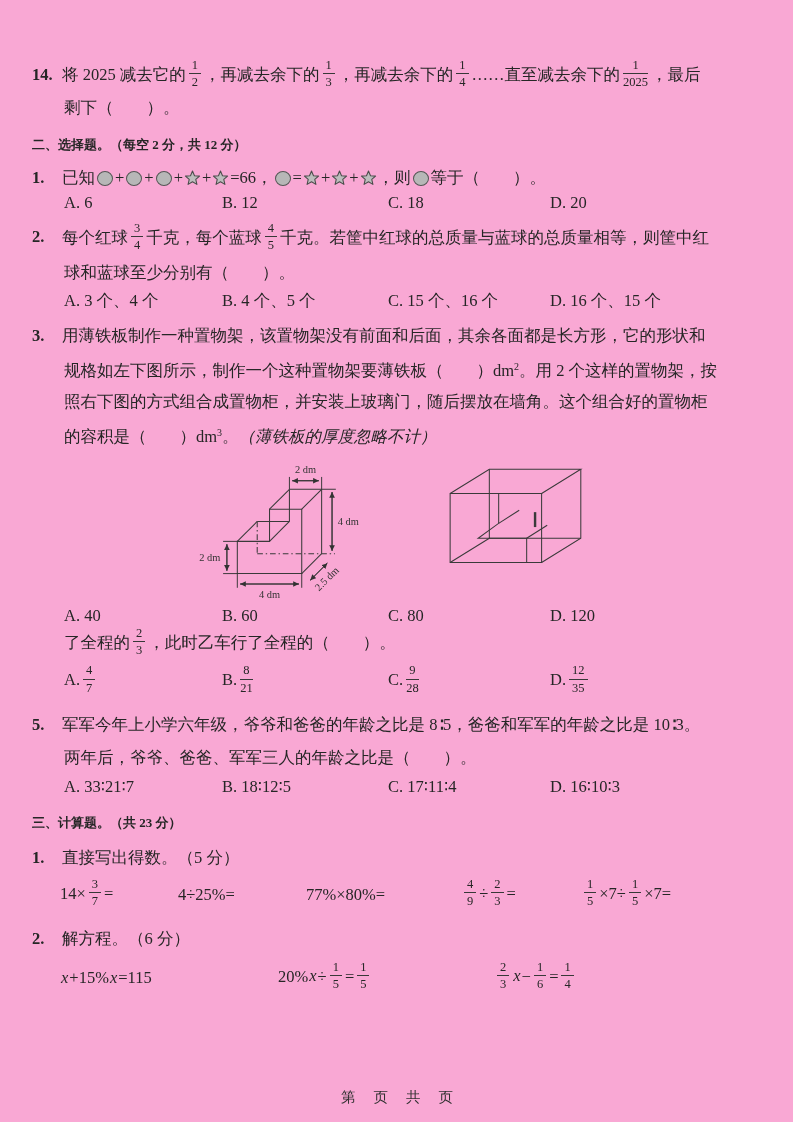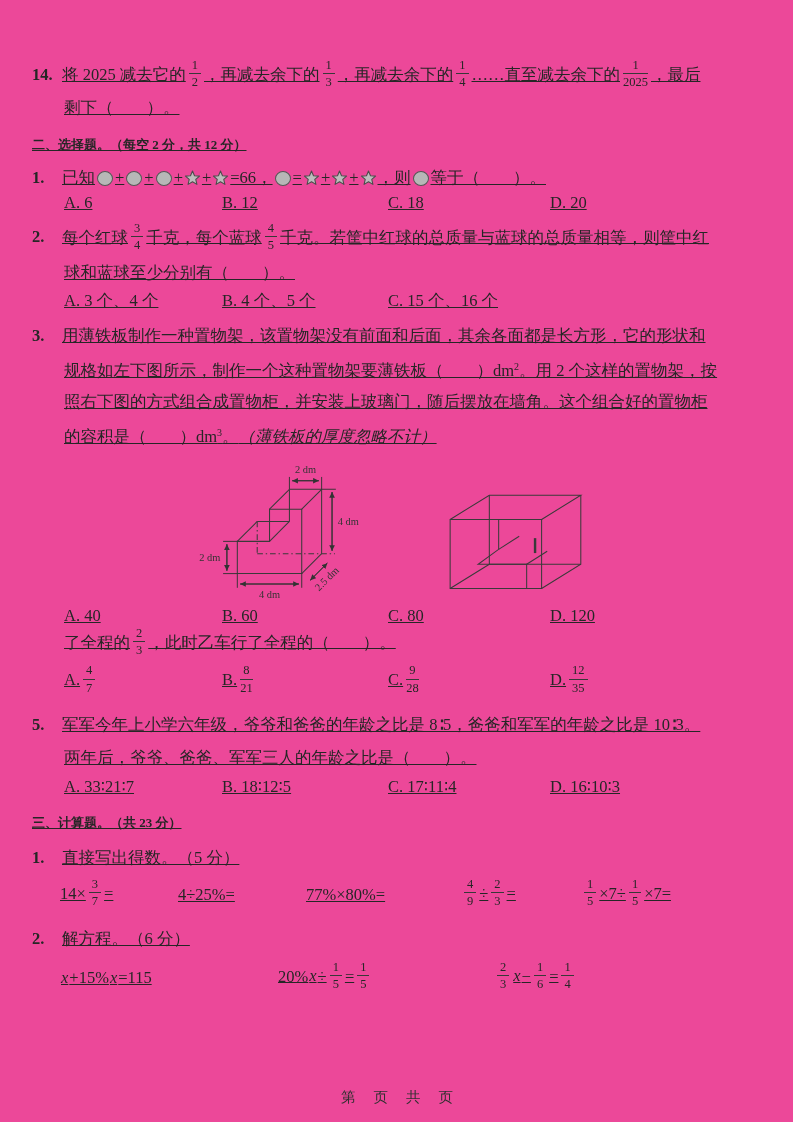--- a/index.html
+++ b/index.html
@@ -1,18 +1,18 @@
 <!DOCTYPE html>
 <html><head>
 <meta charset="utf-8">
 <style>
   * { box-sizing: border-box; }
   html,body { margin:0; padding:0; }
   body { width:793px; height:1122px; background:#f3f2ef; font-family:"Liberation Serif","DejaVu Serif",serif; }
-  .page { position:relative; width:793px; height:1122px; background:#ec4899; color:#262626; font-size:16.5px; overflow:hidden;text-decoration:underline; }
+  .page { position:relative; width:793px; height:1122px; background:#f9a8d4; color:#262626; font-size:16.5px; overflow:hidden; }
   .content { padding:60px 34px 0 32px; }
   .line { line-height:27px; min-height:27px; }
   .indent { padding-left:32px; }
   .heading { font-weight:bold; font-size:13px; }
   .qnum { font-weight:bold; display:inline-block; min-width:30px; }
   .note { font-style:italic; }
   .mvar { font-style:italic; padding:0 1px; }
   .sup { font-size:10px; vertical-align:6px; }
   .frac { display:inline-block; vertical-align:middle; text-align:center; font-size:12.5px; line-height:1.15; margin:0 3px; transform:translateY(-2px); }
   .frac .num { display:block; padding:0 3px 1px; border-bottom:1px solid #383838; }
@@ -27,21 +27,21 @@
   .calcrow { display:flex; align-items:center; padding-left:28px; }
   .calcrow .calc:nth-child(1){ width:118px; }
   .calcrow .calc:nth-child(2){ width:128px; }
   .calcrow .calc:nth-child(3){ width:155px; }
   .calcrow .calc:nth-child(4){ width:120px; }
   .calcrow .calc:nth-child(5){ flex:1; }
   .eqrow { display:flex; align-items:center; padding-left:28px; }
   .eqrow .calc:nth-child(1){ width:218px; }
   .eqrow .calc:nth-child(2){ width:216px; }
   .eqrow .calc:nth-child(3){ flex:1; }
-  .figures { display:flex; align-items:flex-end; padding-left:152px; gap:64px; }
+  .figures { display:flex; padding-left:152px; gap:64px; }
   .figures svg { display:block; }
   .mt2{margin-top:2px;} .mt4{margin-top:4px;} .mt6{margin-top:6px;} .mt8{margin-top:8px;}
   .mt10{margin-top:10px;} .mt12{margin-top:12px;} .mt14{margin-top:14px;}
   .footer { position:absolute; top:1088px; left:8px; right:0; text-align:center; font-size:14.5px; letter-spacing:7px; color:#303030; font-family:"Liberation Sans","DejaVu Sans",sans-serif; }
   svg text { font-family:"Liberation Serif","DejaVu Serif",serif; font-size:11px; fill:#333; }
 </style>
 </head>
 <body>
 
 <div class="page">
@@ -69,20 +69,21 @@
       <div class="opt"><span>C. 18</span></div>
       <div class="opt"><span>D. 20</span></div>
     </div>
 
     <div class="line mt10"><span class="qnum">2.</span><span>每个红球</span><span class="frac"><span class="num">3</span><span class="den">4</span></span><span>千克，每个蓝球</span><span class="frac"><span class="num">4</span><span class="den">5</span></span><span>千克。若筐中红球的总质量与蓝球的总质量相等，则筐中红</span></div>
     <div class="line indent mt4"><span>球和蓝球至少分别有（　　）。</span></div>
     <div class="opts mt4">
       <div class="opt"><span>A. 3 个、4 个</span></div>
       <div class="opt"><span>B. 4 个、5 个</span></div>
       <div class="opt"><span>C. 15 个、16 个</span></div>
+      <div class="opt"><span>D. 16 个、15 个</span></div>
     </div>
 
     <div class="line mt10"><span class="qnum">3.</span><span>用薄铁板制作一种置物架，该置物架没有前面和后面，其余各面都是长方形，它的形状和</span></div>
     <div class="line indent mt4"><span>规格如左下图所示，制作一个这种置物架要薄铁板（　　）dm</span><span class="sup">2</span><span>。用 2 个这样的置物架，按</span></div>
     <div class="line indent mt4"><span>照右下图的方式组合成置物柜，并安装上玻璃门，随后摆放在墙角。这个组合好的置物柜</span></div>
     <div class="line indent mt4"><span>的容积是（　　）dm</span><span class="sup">3</span><span>。</span><span class="note">（薄铁板的厚度忽略不计）</span></div>
 
     <div class="figures mt8">
       <svg width="190" height="144" viewBox="0 0 200 152">
         <defs>

